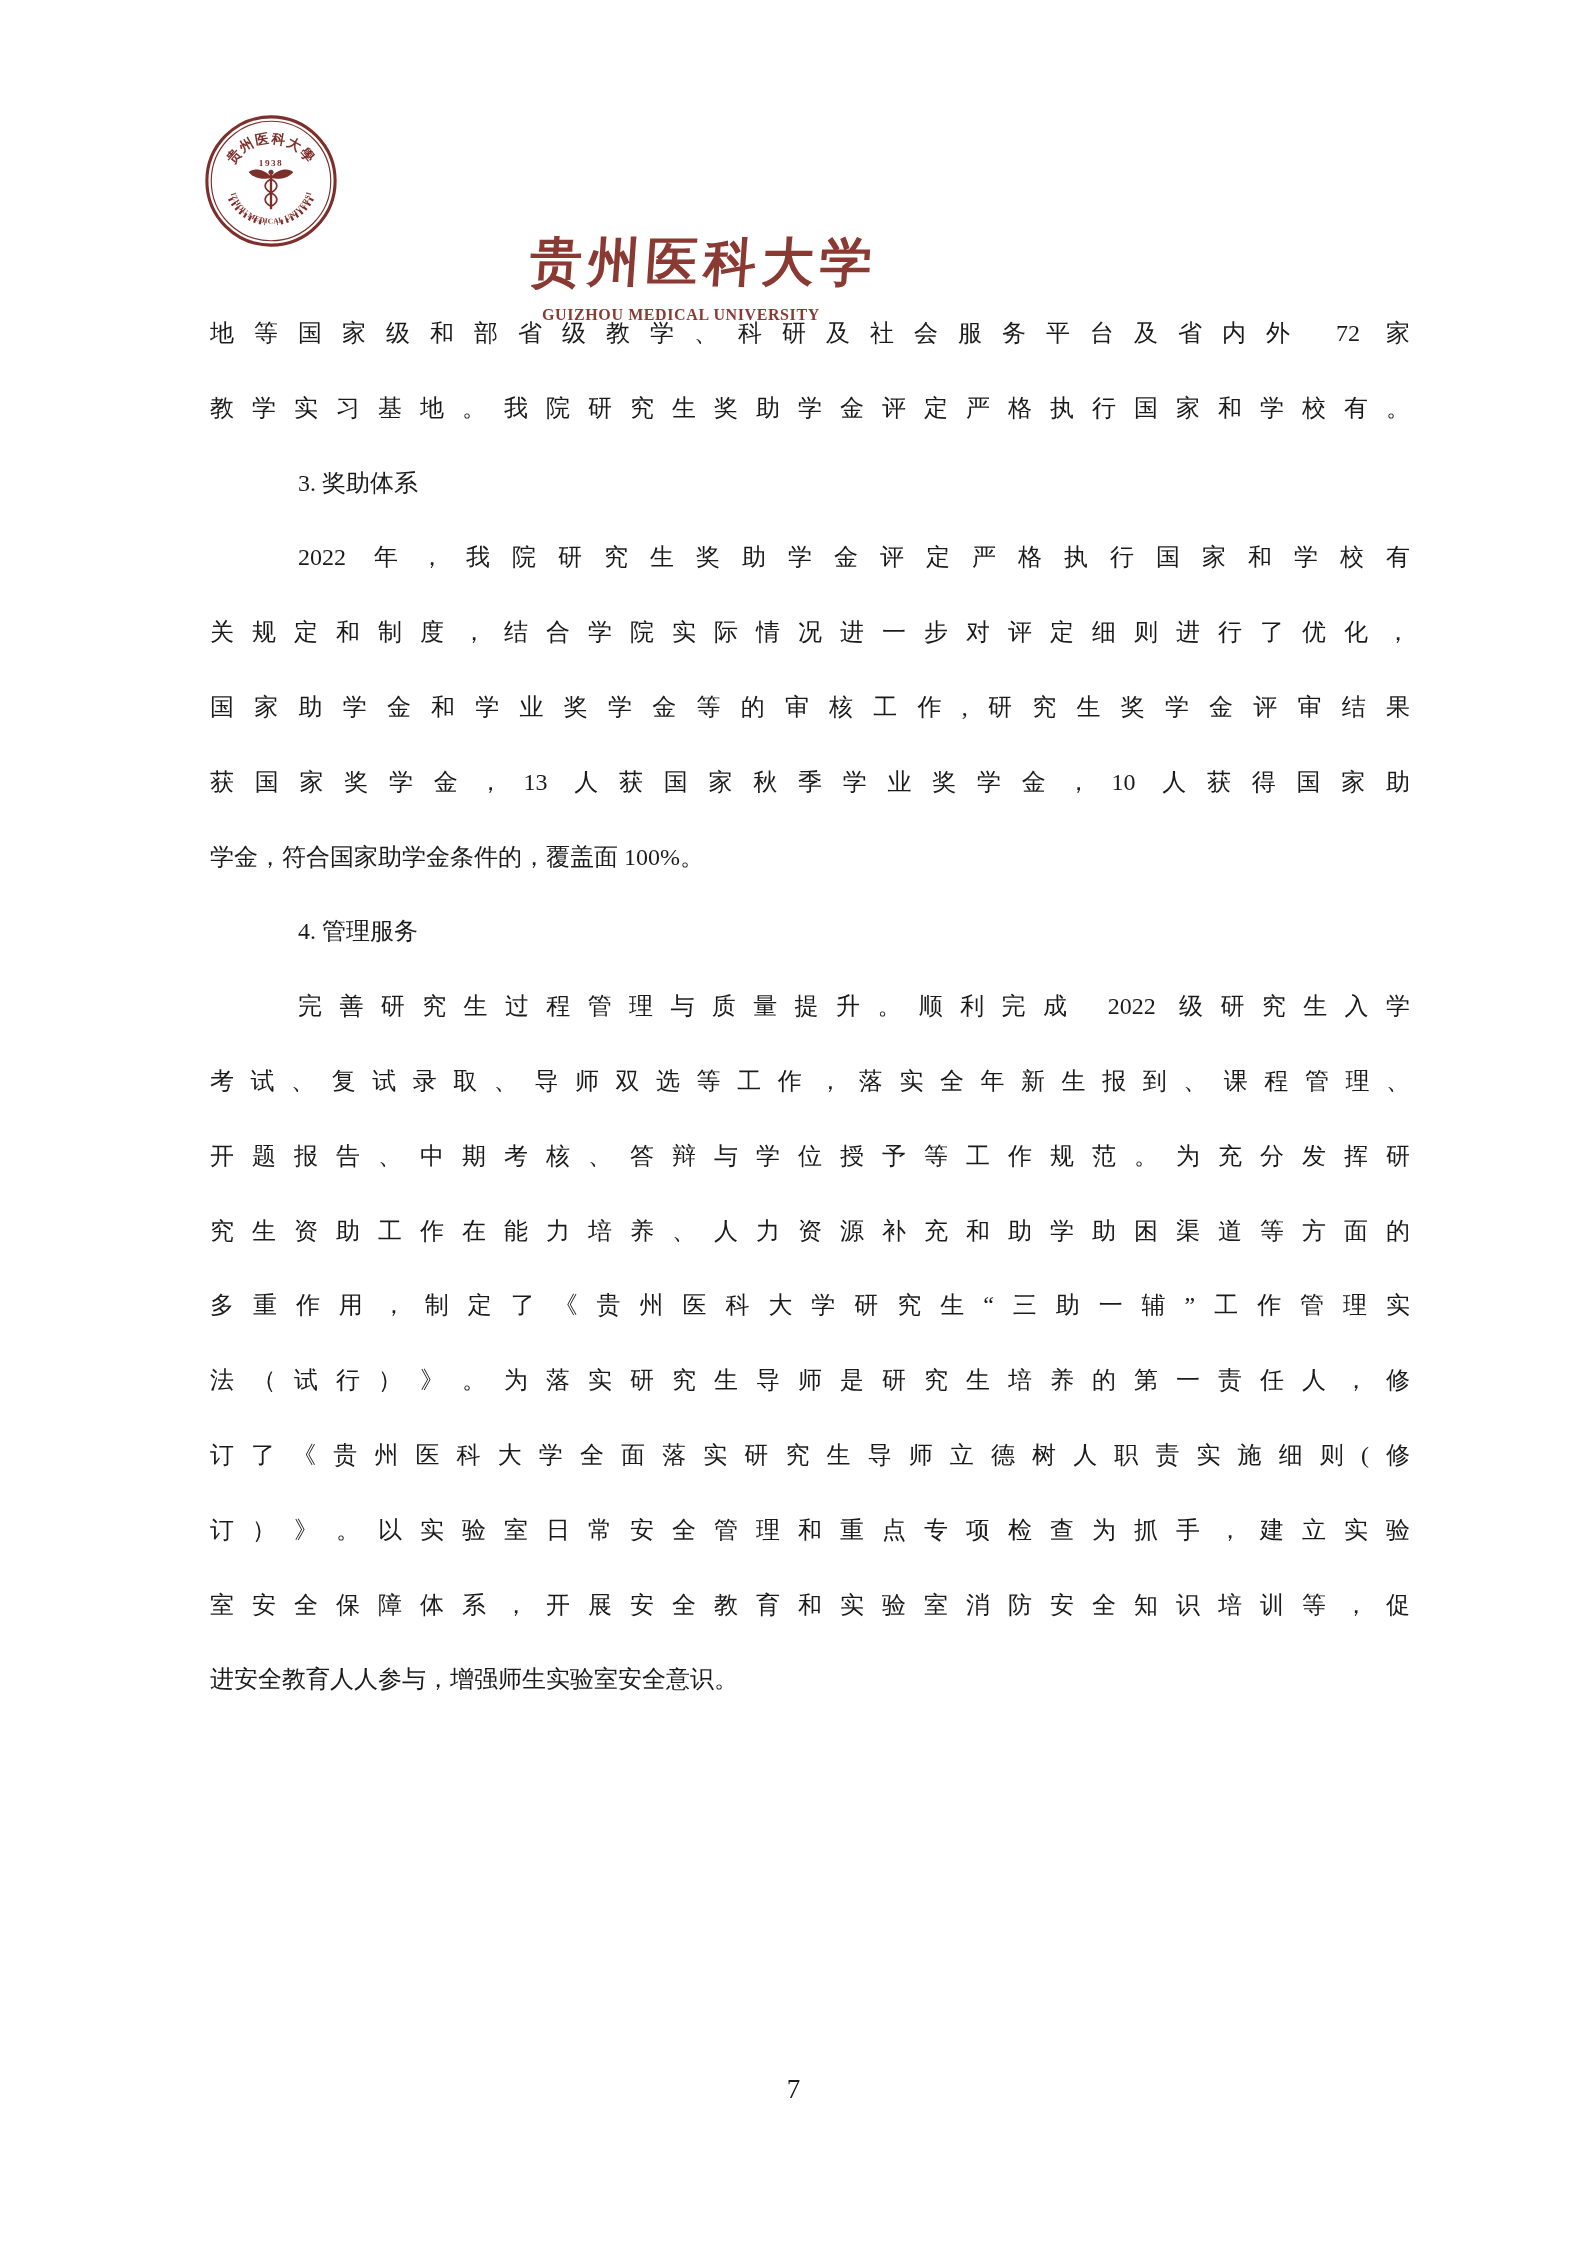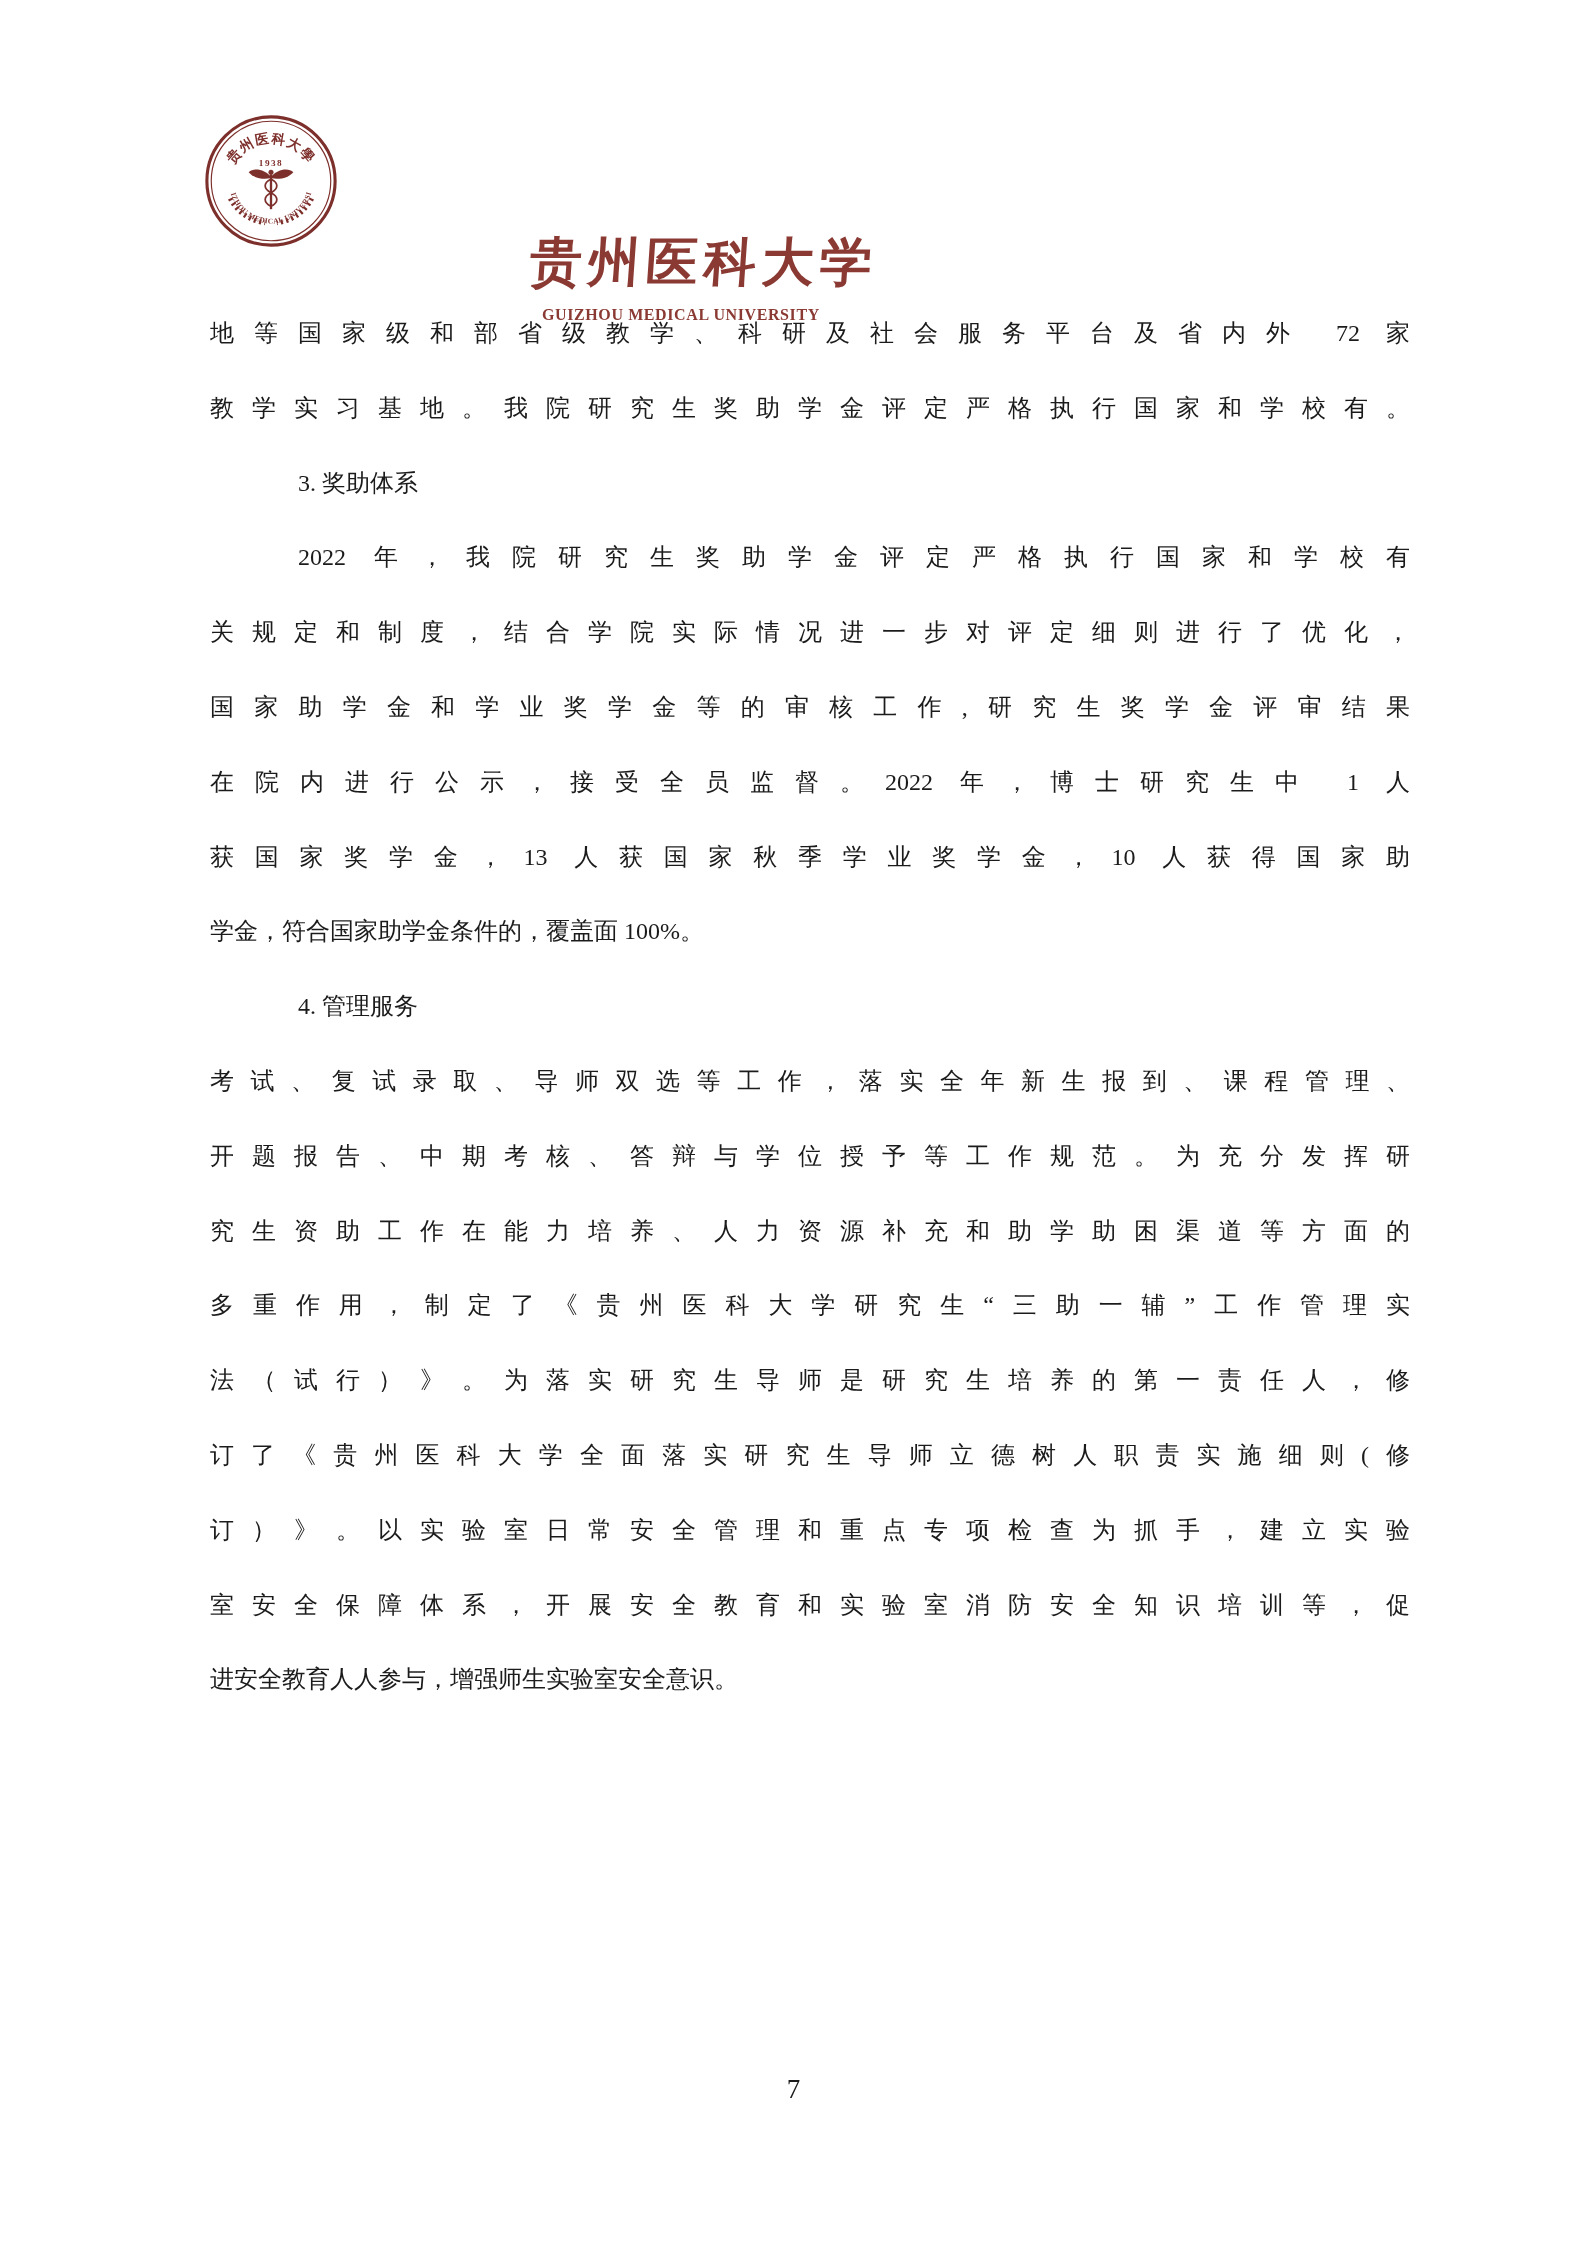--- a/index.html
+++ b/index.html
@@ -96,24 +96,24 @@
     <div class="uni-name-en">GUIZHOU MEDICAL UNIVERSITY</div>
   </div>
 
   <div class="doc-body">
       <div class="line fill">地等国家级和部省级教学、科研及社会服务平台及省内外 72 家</div>
       <div class="line fill">教学实习基地。我院研究生奖助学金评定严格执行国家和学校有。</div>
       <div class="line indent">3. 奖助体系</div>
       <div class="line indent fill">2022 年，我院研究生奖助学金评定严格执行国家和学校有</div>
       <div class="line fill">关规定和制度，结合学院实际情况进一步对评定细则进行了优化，</div>
       <div class="line fill">国家助学金和学业奖学金等的审核工作,研究生奖学金评审结果</div>
-      <div class="line fill">在院内进行公示，接受全员监督。2022 年，博士研究生中 1 人</div>
       <div class="line fill">获国家奖学金，13 人获国家秋季学业奖学金，10 人获得国家助</div>
       <div class="line">学金，符合国家助学金条件的，覆盖面 100%。</div>
       <div class="line indent">4. 管理服务</div>
+      <div class="line indent fill">完善研究生过程管理与质量提升。顺利完成 2022 级研究生入学</div>
       <div class="line fill">考试、复试录取、导师双选等工作，落实全年新生报到、课程管理、</div>
       <div class="line fill">开题报告、中期考核、答辩与学位授予等工作规范。为充分发挥研</div>
       <div class="line fill">究生资助工作在能力培养、人力资源补充和助学助困渠道等方面的</div>
       <div class="line fill">多重作用，制定了《贵州医科大学研究生“三助一辅”工作管理实</div>
       <div class="line fill">法（试行）》。为落实研究生导师是研究生培养的第一责任人，修</div>
       <div class="line fill">订了《贵州医科大学全面落实研究生导师立德树人职责实施细则(修</div>
       <div class="line fill">订）》。以实验室日常安全管理和重点专项检查为抓手，建立实验</div>
       <div class="line fill">室安全保障体系，开展安全教育和实验室消防安全知识培训等，促</div>
       <div class="line">进安全教育人人参与，增强师生实验室安全意识。</div>
     </div>

